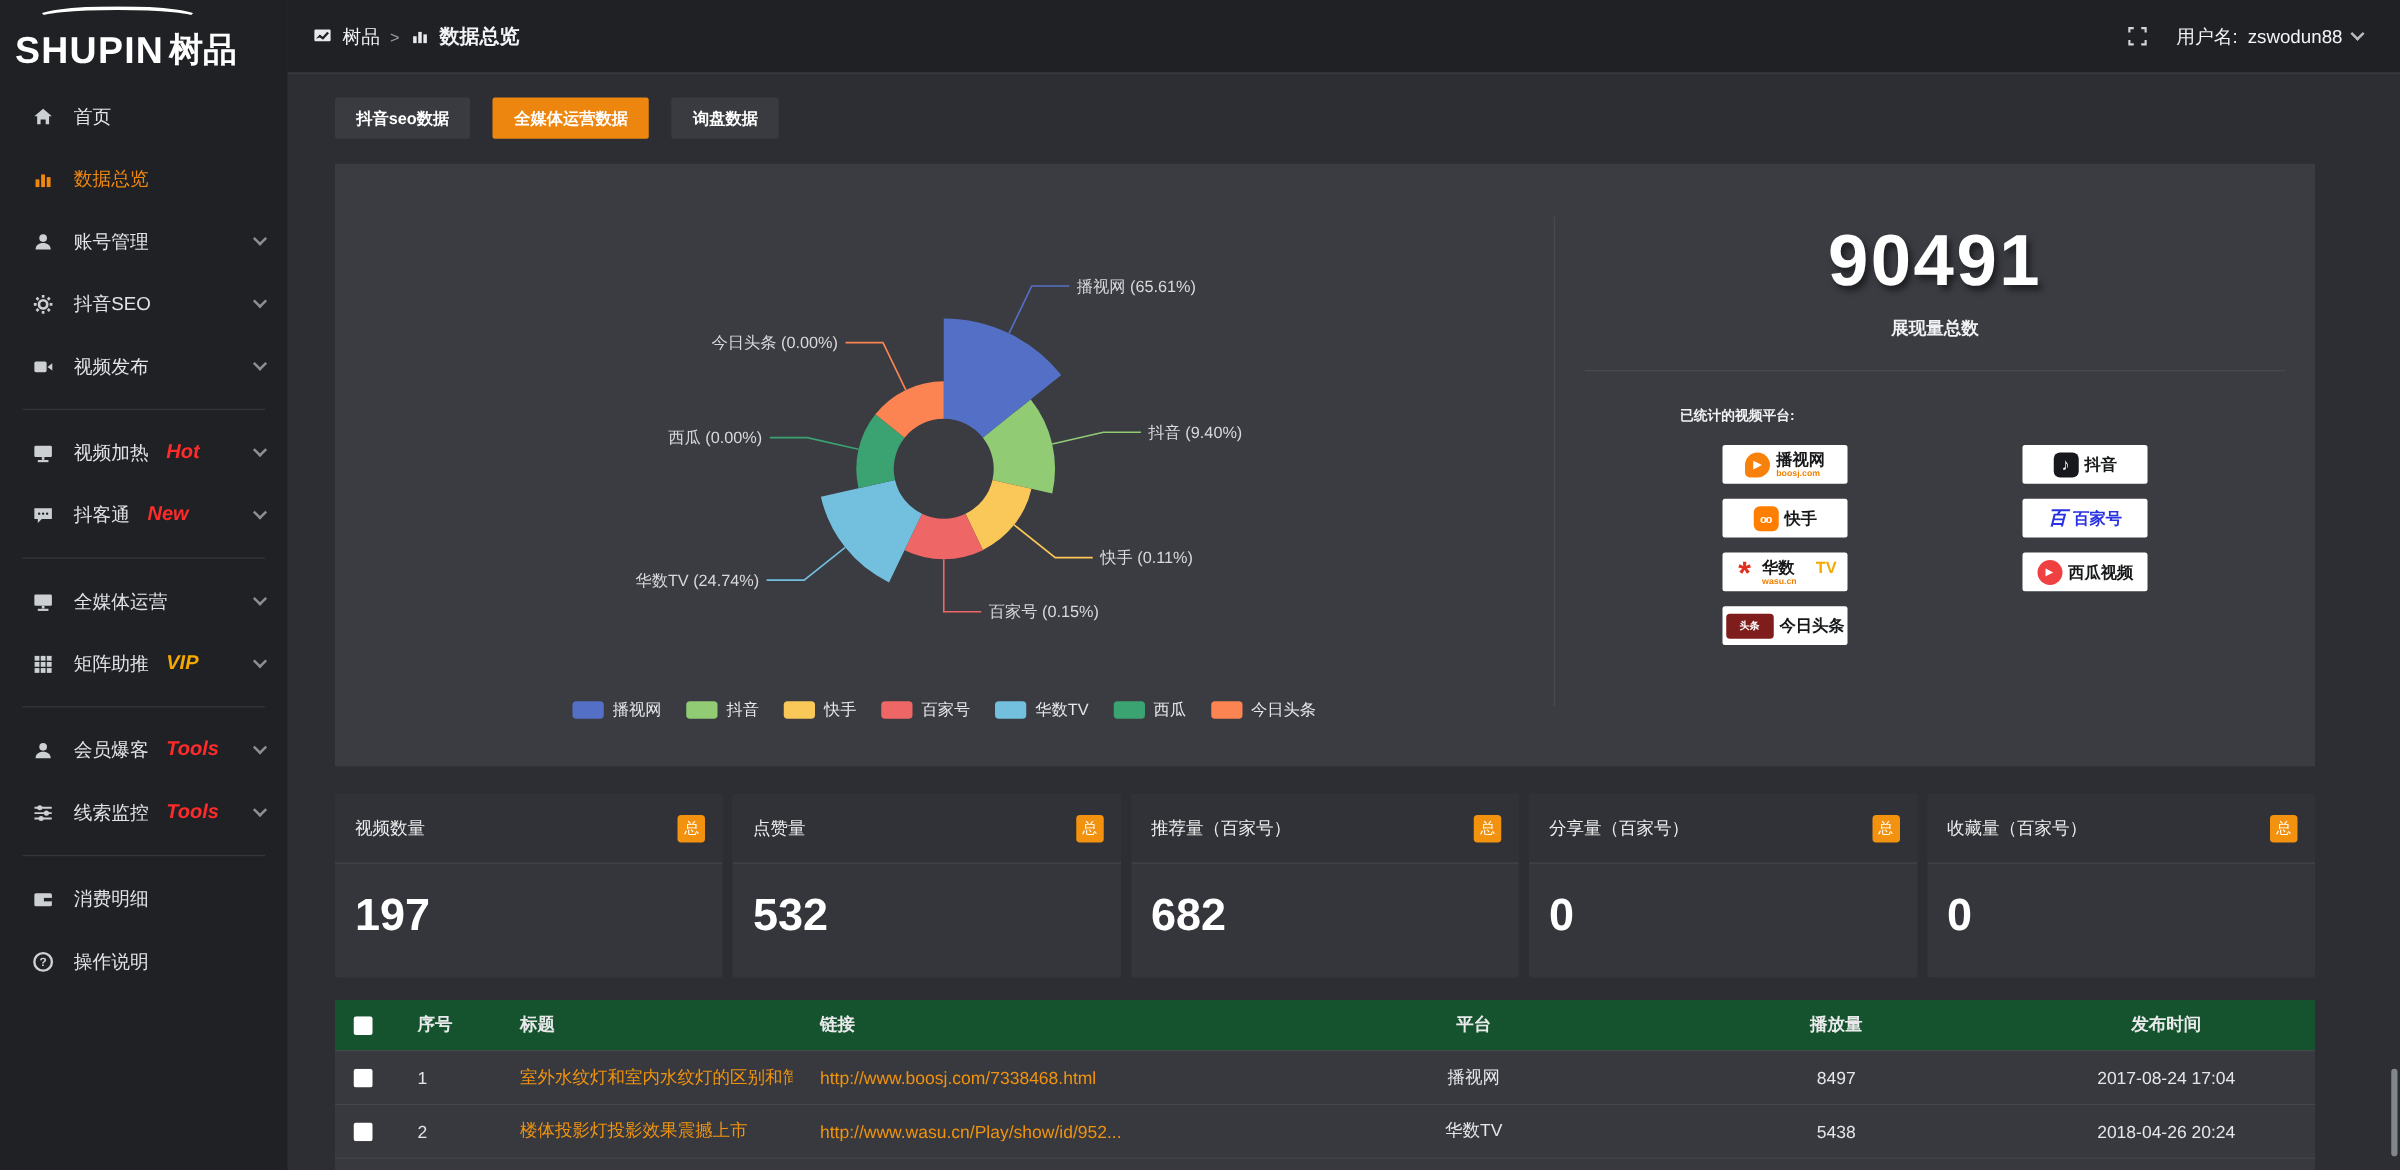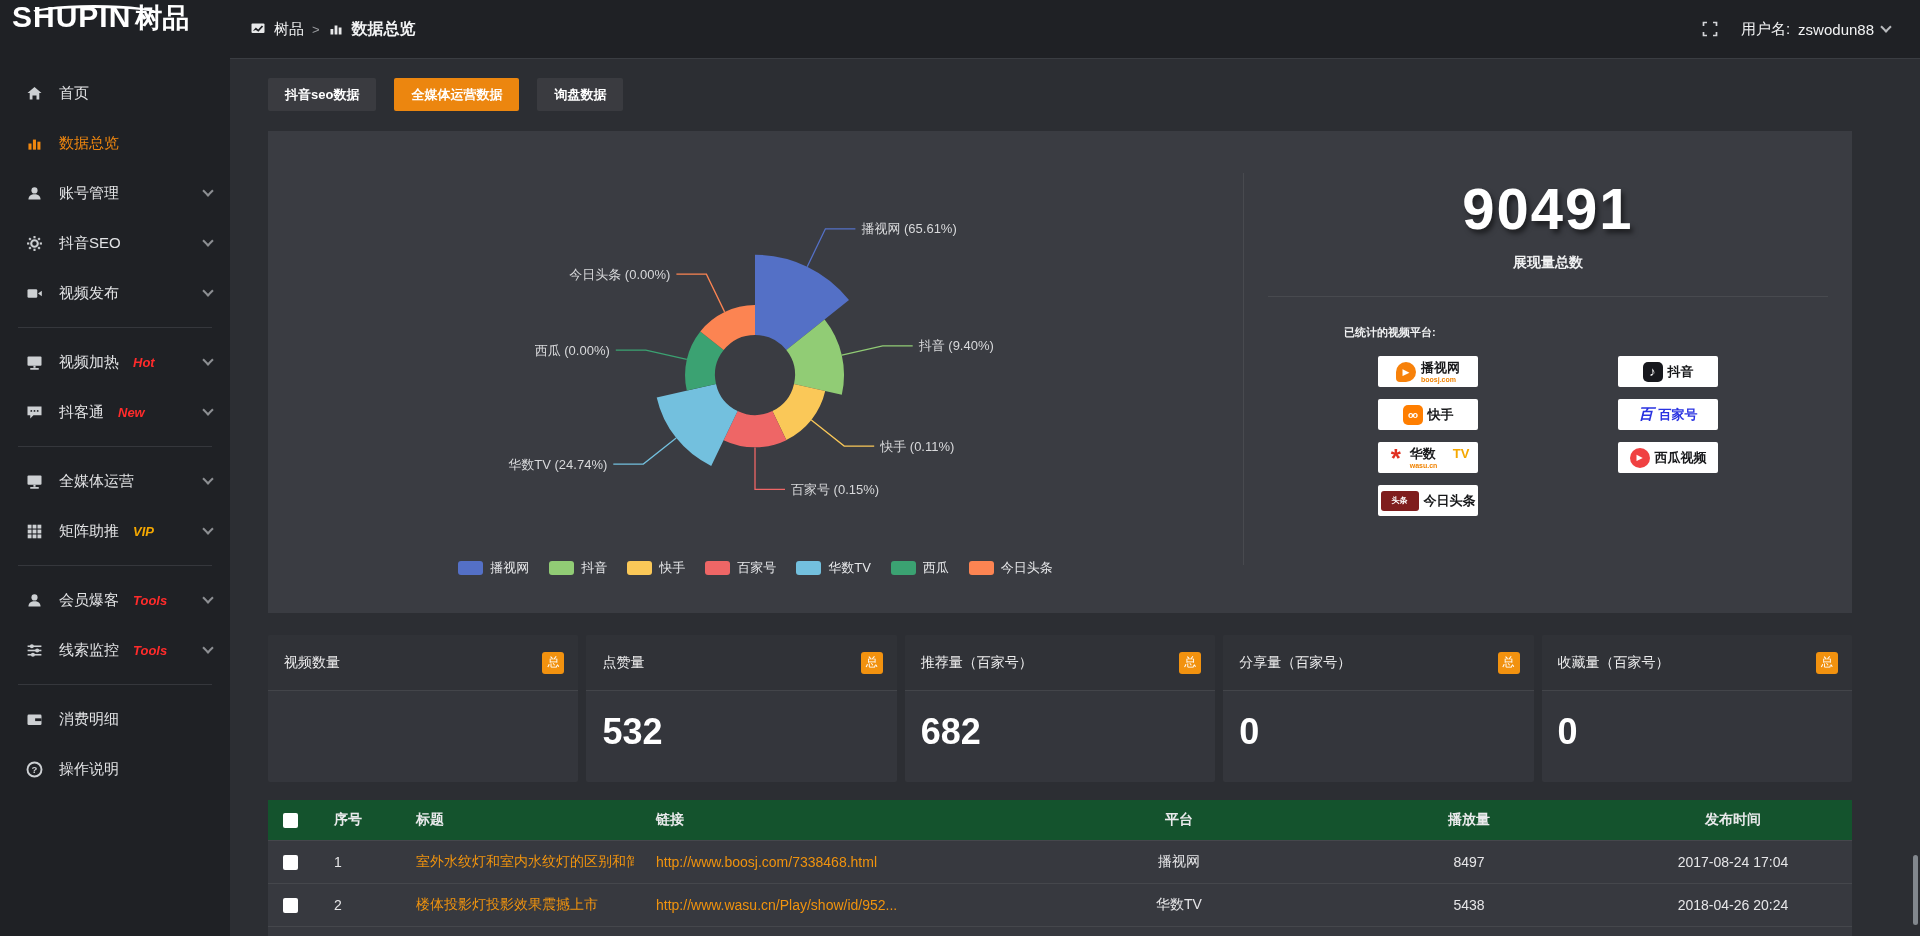--- a/index.html
+++ b/index.html
@@ -14,31 +14,31 @@
 .c-icon { width:16px; height:16px; display:inline-flex; color:#e8e9ea; }
 .c-icon svg { width:16px; height:16px; fill:currentColor; }
 .top-right { margin-left:auto; display:flex; align-items:center; gap:22px; font-size:15px; color:#f2f3f4; }
 .fsicon { width:18px; height:18px; color:#d3d5d8; cursor:pointer; }
 .fsicon svg { width:18px; height:18px; }
 .userwrap { display:flex; align-items:center; gap:8px; cursor:pointer; }
 .chev { width:8px; height:8px; border-right:2px solid #b9bbbe; border-bottom:2px solid #b9bbbe; transform:rotate(45deg); margin-top:-4px; }
 
 
 .sidebar { position:absolute; top:0; left:0; width:230px; height:936px; background:#1f2125; z-index:4; }
-.logo { position:relative; height:58px; display:flex; align-items:flex-start; padding-left:12px; }
+.logo { position:relative; height:58px; display:flex; align-items:flex-end; padding-left:12px; }
 .logo-arc { position:absolute; left:28px; top:5px; width:132px; height:18px; border:3px solid transparent; border-top:3px solid #ffffff; border-radius:50%; }
 .logo-en { font-size:30px; font-weight:bold; letter-spacing:1px; color:#fff; }
 .logo-cn { font-size:27px; font-weight:bold; color:#fff; margin-left:4px; }
 .menu { padding-top:10px; }
 .side-item { height:50px; display:flex; align-items:center; padding:0 18px 0 26px; color:#e2e3e5; font-size:15px; cursor:pointer; position:relative; }
 .side-item.active { color:#f0870f; }
 .s-icon { width:17px; height:17px; margin-right:16px; display:inline-flex; color:#cdd0d3; flex:none; }
 .side-item.active .s-icon { color:#f0870f; }
 .s-icon svg { width:17px; height:17px; fill:currentColor; }
-.s-tag { font-size:13px; font-weight:bold; font-style:italic; margin-left:14px; }
+.s-tag { font-size:16px; font-weight:bold; font-style:italic; margin-left:14px; }
 .side-item .chev { margin-left:auto; border-color:#8d8f93; }
 .side-divider { height:1px; background:#35373c; margin:9px 18px; }
 
 
 .main { position:absolute; top:58px; left:230px; width:1690px; height:878px; background:#2c2e33; border-top:1px solid #3a3d42; padding-left:38px; }
 .tabs { margin-top:19px; display:flex; gap:18px; }
 .tab { height:33px; padding:0 17px; background:#3a3b40; color:#fff; font-size:13px; font-weight:bold; display:flex; align-items:center; cursor:pointer; border-radius:2px; }
 .tab.active { background:#ec860f; }
 
 
@@ -416,20 +416,21 @@
         </div>
     </div>
   </div>
 
   <div class="cards">
       <div class="card">
         <div class="card-head">
           <span class="card-title">视频数量</span>
           <span class="badge">总</span>
         </div>
+        <div class="card-value">197</div>
       </div>
       <div class="card">
         <div class="card-head">
           <span class="card-title">点赞量</span>
           <span class="badge">总</span>
         </div>
         <div class="card-value">532</div>
       </div>
       <div class="card">
         <div class="card-head">

